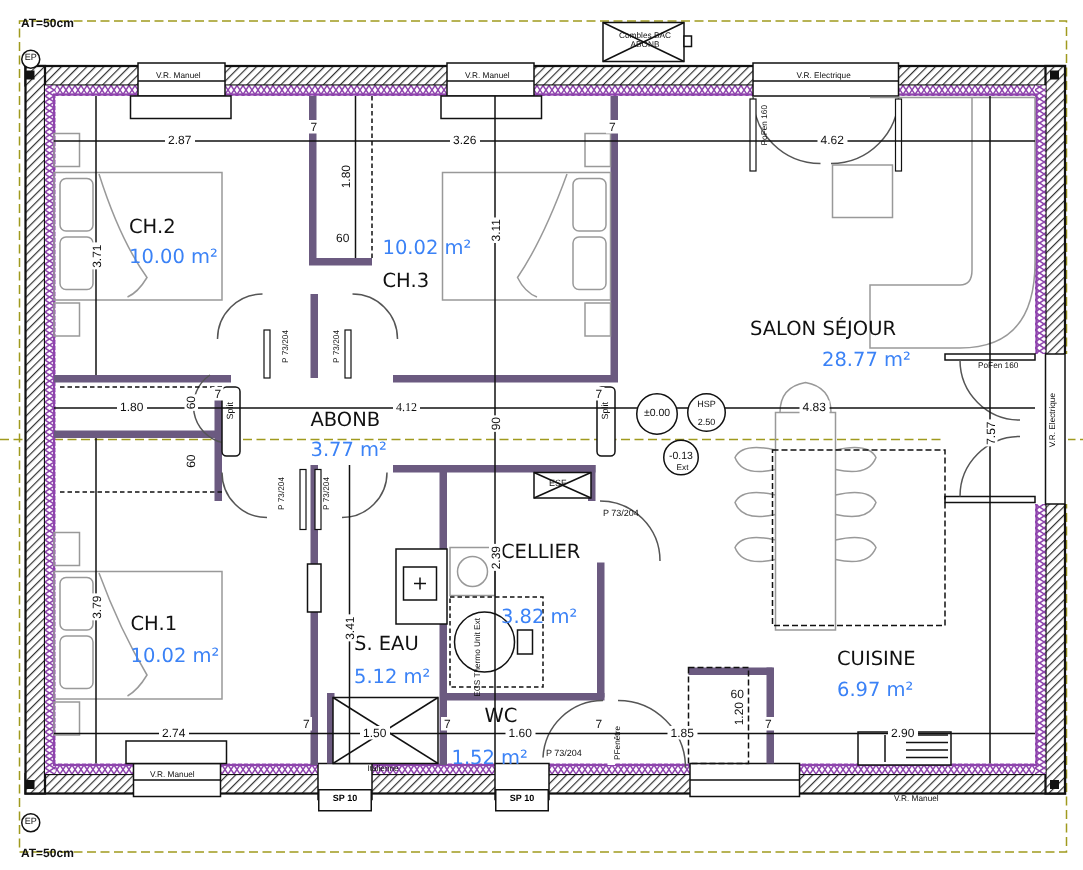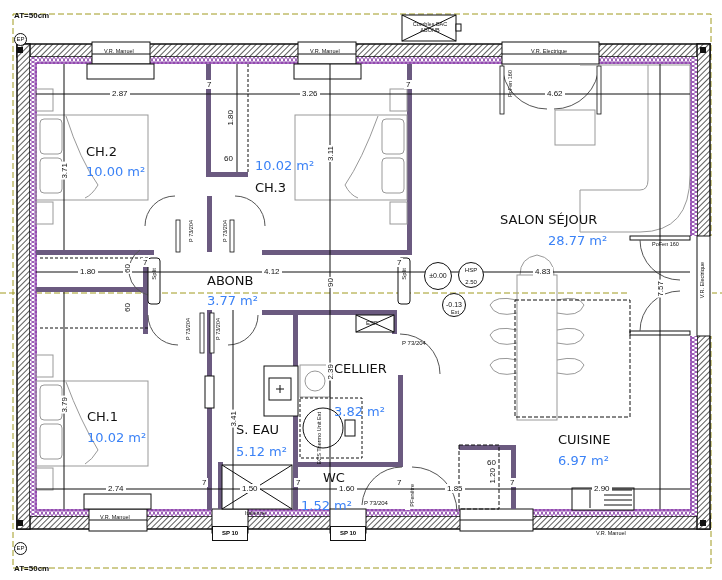--- a/index.html
+++ b/index.html
@@ -259,21 +259,21 @@
 
 
 <div class="dim" style="left:110px;top:89px;">2.87</div>
 <div class="dim" style="left:300px;top:89px;">3.26</div>
 <div class="dim" style="left:545px;top:89px;">4.62</div>
 <div class="dimv" style="left:60px;top:162px;">3.71</div>
 <div class="dimv" style="left:326px;top:145px;">3.11</div>
 <div class="dimv" style="left:226px;top:109px;">1.80</div>
 <div class="dim" style="left:222px;top:154px;">60</div>
 <div class="dim" style="left:78px;top:267px;">1.80</div>
-<div class="dim" style="left:262px;top:267px;">4.12</div>
+<div class="dim" style="left:262px;top:267px;font-family:Liberation Serif, serif;">4.12</div>
 <div class="dim" style="left:533px;top:267px;">4.83</div>
 <div class="dimv" style="left:656px;top:280px;">7.57</div>
 <div class="dimv" style="left:60px;top:396px;">3.79</div>
 <div class="dim" style="left:106px;top:484px;">2.74</div>
 <div class="dimv" style="left:229px;top:410px;">3.41</div>
 <div class="dimv" style="left:326px;top:363px;">2.39</div>
 <div class="dimv" style="left:326px;top:277px;">90</div>
 <div class="dimv" style="left:123px;top:263px;">60</div>
 <div class="dimv" style="left:123px;top:302px;">60</div>
 <div class="dim" style="left:240px;top:484px;">1.50</div>

